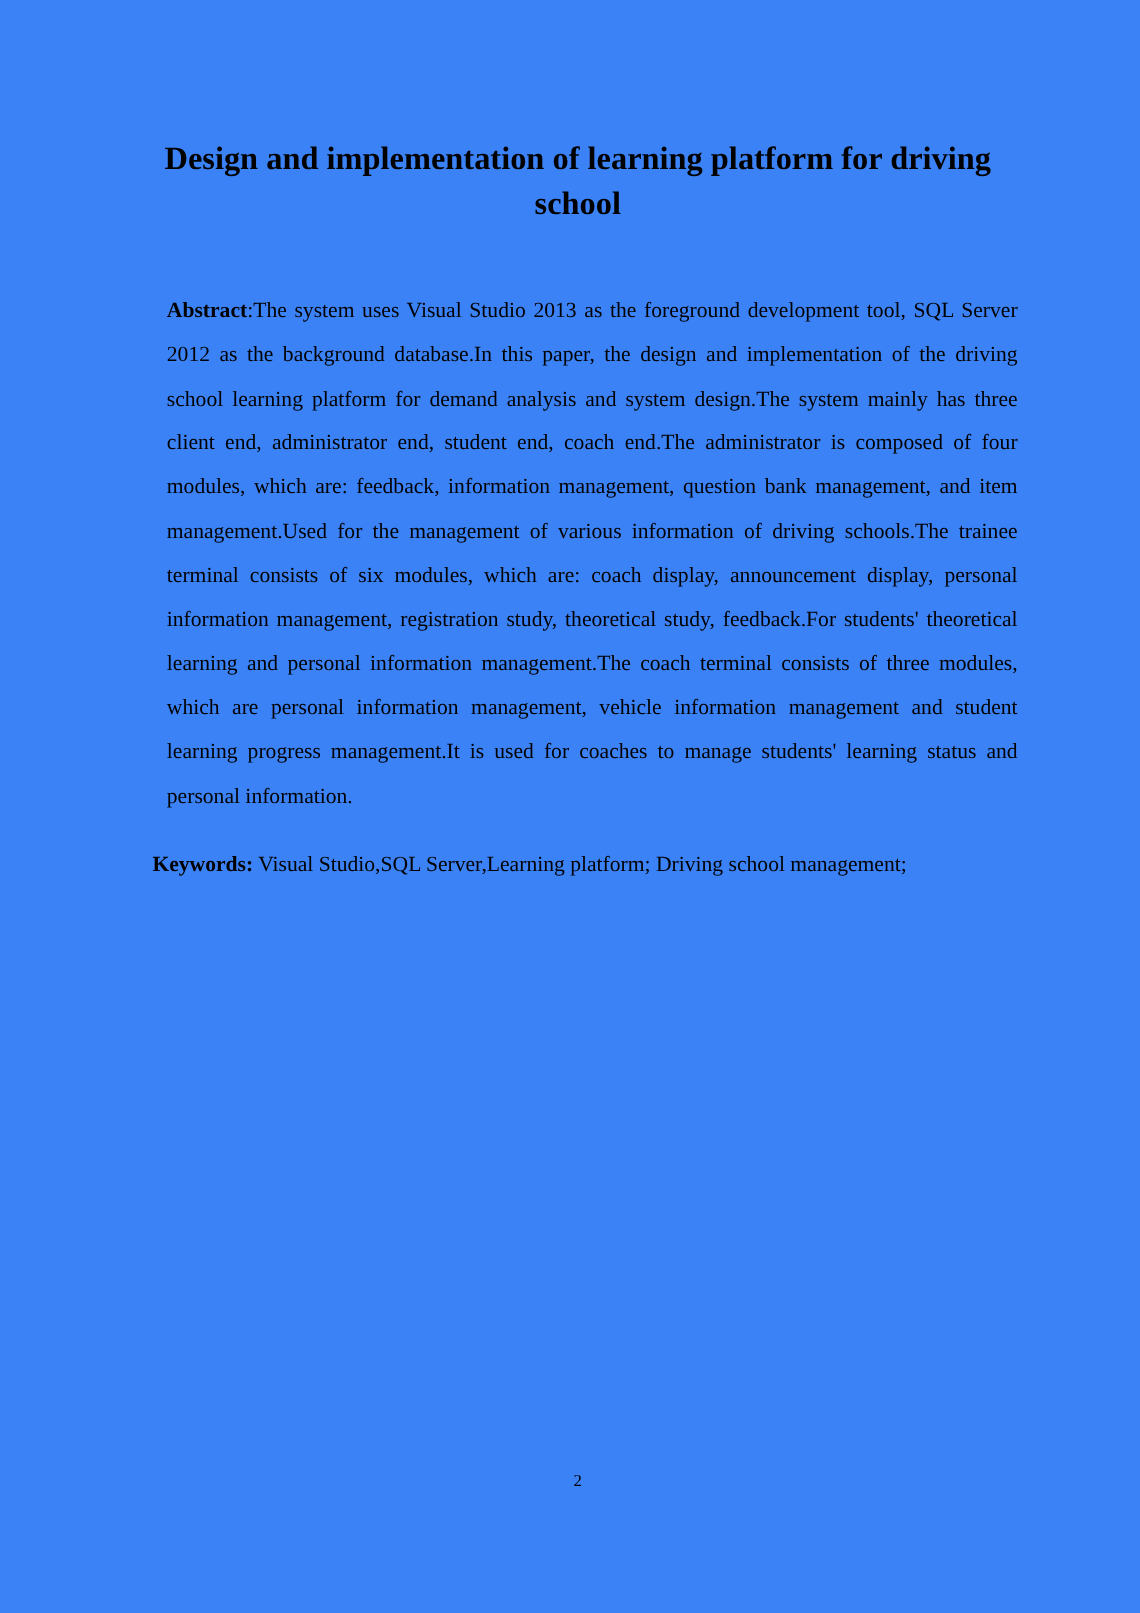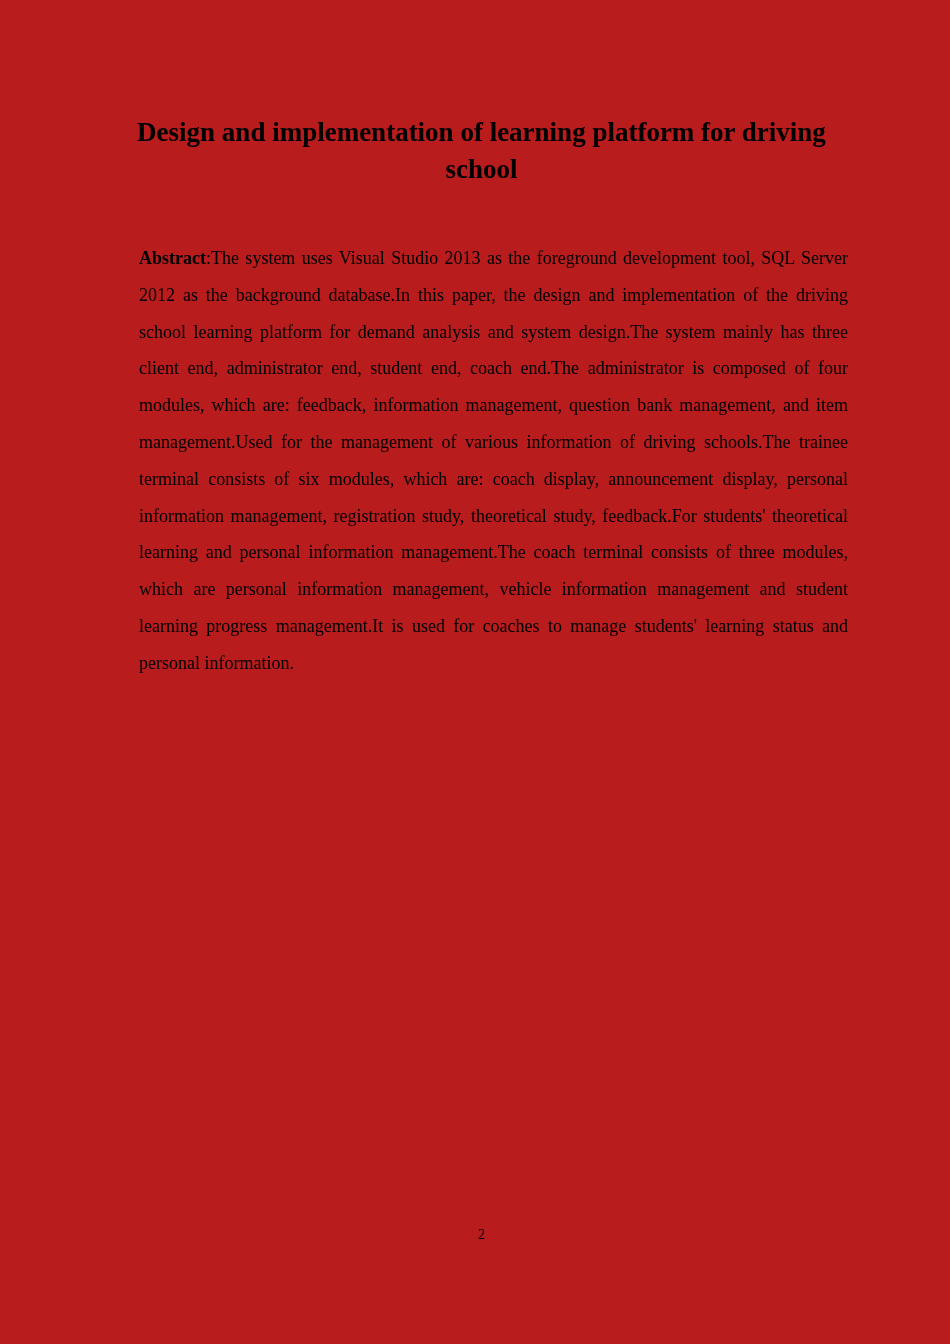--- a/index.html
+++ b/index.html
@@ -1,17 +1,17 @@
 <!DOCTYPE html>
 <html><head>
   <meta charset="utf-8">
   <style>
     html, body { margin: 0; padding: 0; background: #ffffff; }
     body { width: 950px; height: 1344px; position: relative; overflow: hidden; color: #000; }
-    .page { position: absolute; left: 0; top: 0; width: 950px; height: 1344px; background: #b91c1c; }
+    .page { position: absolute; left: 0; top: 0; width: 950px; height: 1344px; background: #3b82f6; }
     .title {
       position: absolute; left: 127px; width: 709px; top: 114px;
       text-align: center;
       font-family: "Liberation Serif", serif;
       font-weight: bold; font-size: 27px; line-height: 37px;
       margin: 0;
     }
     .abstract {
       position: absolute; left: 127px; width: 709px; top: 228px;
       font-family: "Liberation Serif", serif;
@@ -32,15 +32,16 @@
     }
   </style>
 </head>
 <body>
 
 <div class="page">
   <h1 class="title">Design and implementation of learning platform for driving school</h1>
 
   <p class="abstract"><span class="label">Abstract</span><span>:</span><span>The system uses Visual Studio 2013 as the foreground development tool, SQL Server 2012 as the background database.In this paper, the design and implementation of the driving school learning platform for demand analysis and system design.The system mainly has three client end, administrator end, student end, coach end.The administrator is composed of four modules, which are: feedback, information management, question bank management, and item management.Used for the management of various information of driving schools.The trainee terminal consists of six modules, which are: coach display, announcement display, personal information management, registration study, theoretical study, feedback.For students' theoretical learning and personal information management.The coach terminal consists of three modules, which are personal information management, vehicle information management and student learning progress management.It is used for coaches to manage students' learning status and personal information.</span></p>
 
+  <p class="keywords"><span class="label">Keywords:</span><span> Visual Studio,SQL Server,Learning platform; Driving school management;</span></p>
 
   <div class="page-number">2</div>
 </div>
 
 </body></html>

